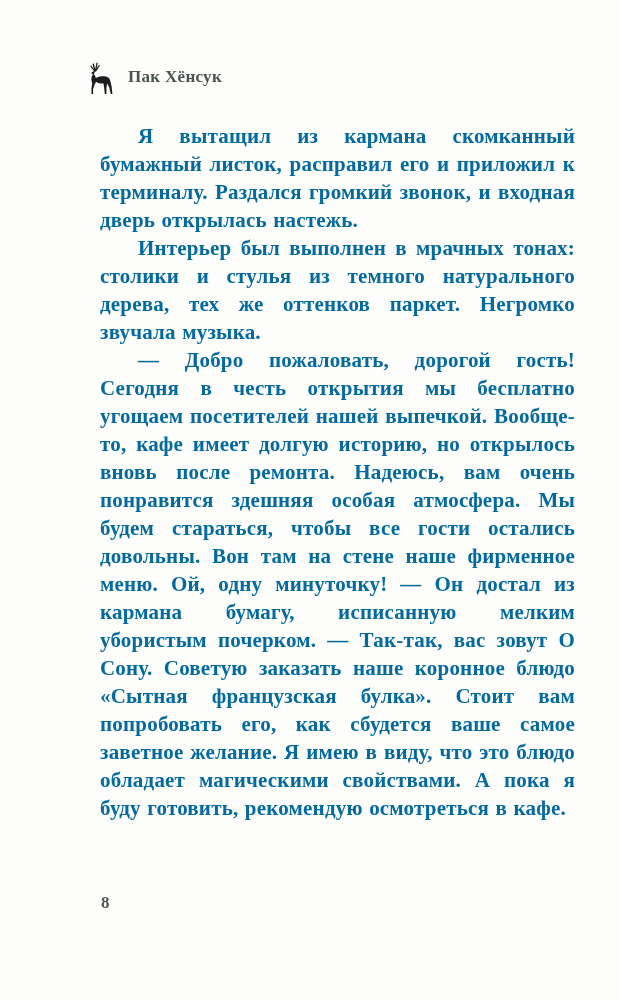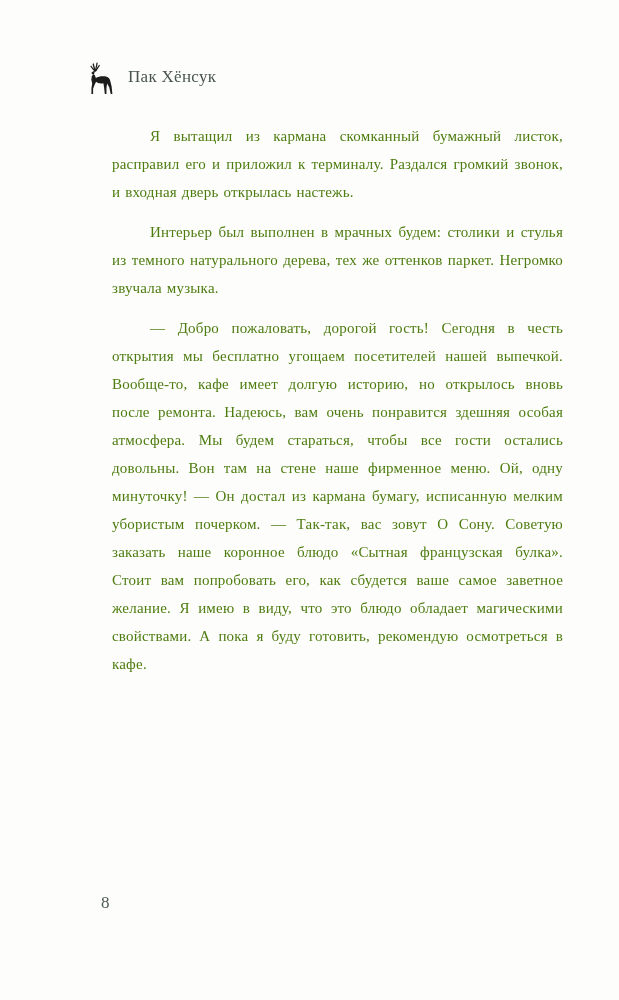--- a/index.html
+++ b/index.html
@@ -11,20 +11,21 @@
     position: relative;
     width: 619px;
     height: 1000px;
     margin: 0 auto;
     background: #fdfdfb;
     box-sizing: border-box;
     padding: 58px 44px 0 100px;
     color: #4e5a54;
     font-family: "Liberation Serif", "DejaVu Serif", serif;
     overflow: hidden;
+    font-weight: bold;
   }
   .page-header {
     display: flex;
     align-items: center;
     gap: 12px;
     margin-left: -16px;
     margin-bottom: 24px;
     height: 40px;
   }
   .logo {
@@ -35,28 +36,28 @@
     justify-content: center;
   }
   .logo svg { display: block; }
   .author-name {
     font-size: 17px;
     letter-spacing: 0.3px;
     color: #4a5550;
     padding-bottom: 2px;
   }
   .page-body p {
-    margin: 12px;
-    font-size: 15px;
+    margin: 0;
+    font-size: 21px;
     line-height: 28px;
     text-align: justify;
     text-indent: 38px;
     letter-spacing: 0.2px;
     word-spacing: 1px;
-    color: #4d7c0f;
+    color: #0369a1;
   }
   .page-footer {
     position: absolute;
     left: 101px;
     top: 893px;
   }
   .page-number {
     font-size: 17px;
     color: #4e5a54;
   }
@@ -76,21 +77,21 @@
           <path d="M19 5 C17.5 7.5 15.5 10 14.5 12"></path>
         </g>
         <path fill="#1d1d1d" d="M13.5 11 L8.5 14.5 L9.5 16.5 L13 17.5 L14.5 21.5 C18 19.5 23.5 18.8 28 19.8 C31.5 20.7 33.5 23.2 33.8 26 L35.5 33 L36.5 43 L34.3 43 L32.3 34 L29.5 29 L28.6 35 L28.6 43 L26.4 43 L25.5 34.5 L24.5 28.5 C21 29.5 17 28.8 14.8 26.8 L12.8 30.5 L10.8 36 L10.8 43 L8.6 43 L8.6 35 L9.6 29 L8.4 23.5 L9.2 18.5 L12 17 Z"></path>
       </svg>
     </span>
     <span class="author-name">Пак Хёнсук</span>
   </header>
 
   <main class="page-body">
     <p>Я вытащил из кармана скомканный бумажный листок, расправил его и приложил к терминалу. Раздался громкий звонок, и входная дверь открылась настежь.</p>
-    <p>Интерьер был выполнен в мрачных будем: столики и стулья из темного натурального дерева, тех же оттенков паркет. Негромко звучала музыка.</p>
+    <p>Интерьер был выполнен в мрачных тонах: столики и стулья из темного натурального дерева, тех же оттенков паркет. Негромко звучала музыка.</p>
     <p>— Добро пожаловать, дорогой гость! Сегодня в честь открытия мы бесплатно угощаем посетителей нашей выпечкой. Вообще-то, кафе имеет долгую историю, но открылось вновь после ремонта. Надеюсь, вам очень понравится здешняя особая атмосфера. Мы будем стараться, чтобы все гости остались довольны. Вон там на стене наше фирменное меню. Ой, одну минуточку! — Он достал из кармана бумагу, исписанную мелким убористым почерком. — Так-так, вас зовут О Сону. Советую заказать наше коронное блюдо «Сытная французская булка». Стоит вам попробовать его, как сбудется ваше самое заветное желание. Я имею в виду, что это блюдо обладает магическими свойствами. А пока я буду готовить, рекомендую осмотреться в кафе.</p>
   </main>
 
   <footer class="page-footer">
     <span class="page-number">8</span>
   </footer>
 
 </div>
 
 </body></html>

